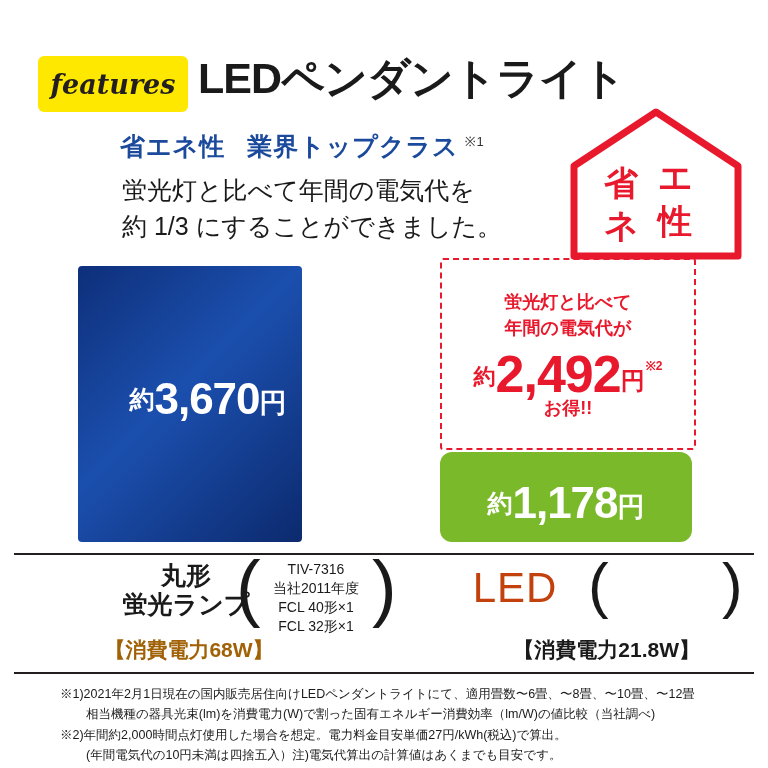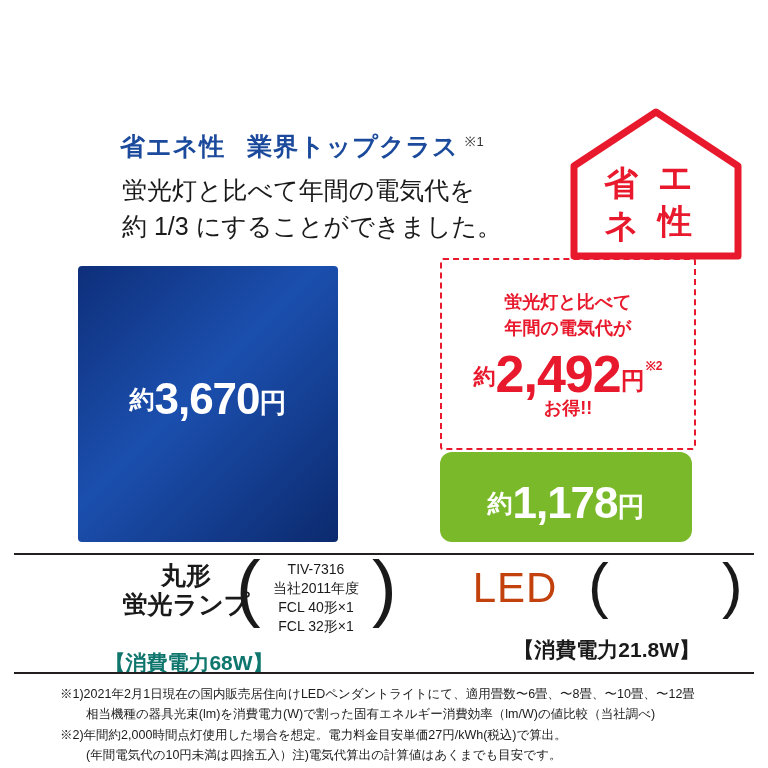--- a/index.html
+++ b/index.html
@@ -119,21 +119,21 @@
   .hc1 { left: 38px; top: 62px; }
   .hc2 { left: 92px; top: 56px; }
   .hc3 { left: 38px; top: 104px; }
   .hc4 { left: 92px; top: 100px; }
 
   
   .blue-panel {
     position: absolute;
     left: 78px;
     top: 266px;
-    width: 260px;
+    width: 224px;
     height: 276px;
     background: linear-gradient(135deg, #0e2f7a 0%, #1b4fae 45%, #0c2a6e 100%);
     border-radius: 4px;
   }
   .blue-panel .amount {
     position: absolute;
     left: 0;
     top: 108px;
     width: 260px;
     text-align: center;
@@ -265,23 +265,22 @@
   .paren-l { left: 236px; top: 551px; }
   .paren-r { left: 372px; top: 551px; }
   .cmp-left-watt {
     position: absolute;
     left: 64px;
     top: 636px;
     width: 250px;
     text-align: center;
     font-size: 21px;
     font-weight: bold;
-    color: #0f766e;
-    white-space: nowrap;
-    margin-top: 13px;
+    color: #a16207;
+    white-space: nowrap;
   }
   .cmp-right-title {
     position: absolute;
     left: 440px;
     top: 564px;
     width: 150px;
     text-align: center;
     font-size: 42px;
     font-weight: normal;
     color: #c2410c;
@@ -322,20 +321,26 @@
     color: #1a1a1a;
   }
   .fn-line { white-space: nowrap; }
   .fn-indent { padding-left: 26px; }
 </style>
 </head>
 <body>
 
 <div class="page">
 
+  <div class="header">
+    <div class="features-badge">
+      <span>features</span>
+    </div>
+    <div class="main-title">LEDペンダントライト</div>
+  </div>
 
   <div class="subhead">
     <span>省エネ性</span><span class="gap"></span><span>業界トップクラス</span><span class="subhead-note">※1</span>
   </div>
 
   <div class="lead">
     <div>蛍光灯と比べて年間の電気代を</div>
     <div>約 1/3 にすることができました。</div>
   </div>
 

